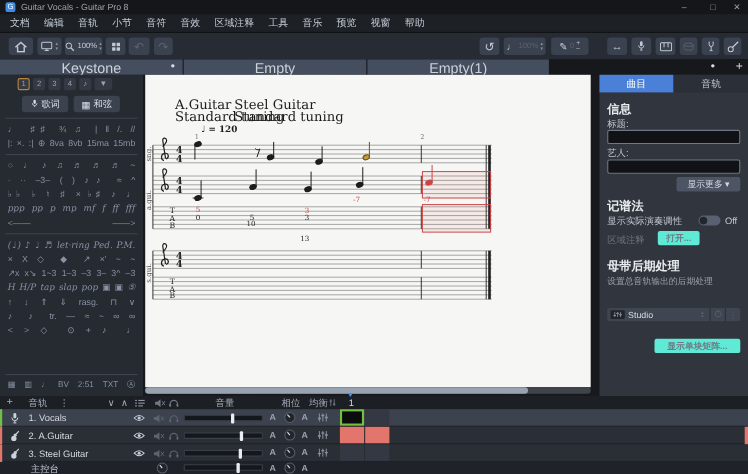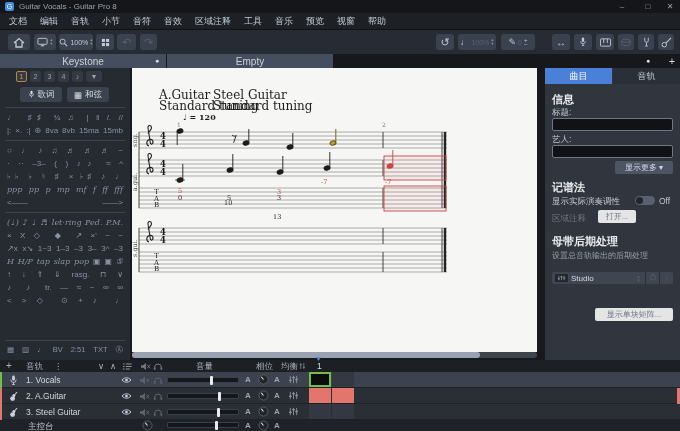--- a/index.html
+++ b/index.html
@@ -22,21 +22,21 @@
   .tr-glyph{position:absolute;top:36px;font-size:10px;color:#bcc4d0;letter-spacing:-2px;}
   .playbtn{position:absolute;left:199px;top:32px;width:20px;height:20px;border:1.5px solid #c9d0da;border-radius:50%;display:flex;align-items:center;justify-content:center;color:#c9d0da;font-size:8px;padding-left:2px;}
   .trackdisp{left:247px;top:31px;width:183px;height:22px;background:#0b0c0f;}
   .greenbar{left:1px;top:2px;width:2px;height:12px;background:#5cb85c;}
   .bluesq{display:inline-flex;width:9px;height:9px;background:#3d7de0;border-radius:1.5px;color:#fff;font-size:6.5px;align-items:center;justify-content:center;font-weight:bold;}
   .progress{left:0px;top:18px;width:183px;height:3px;background:#3a4049;}
   .progressfill{left:0;top:0;height:3px;background:#2f7fe8;}
   .progressdot{left:69px;top:-2px;width:6px;height:6px;background:#fff;border-radius:50%;}
   
   .tabbar{left:0;top:54px;width:680px;height:14px;background:#16181c;}
-  .dtab{position:absolute;top:0;height:14px;background:#454e5e;color:#ccd2da;font-size:10px;display:flex;align-items:center;justify-content:center;}
+  .dtab{position:absolute;top:0;height:14px;background:#454e5e;color:#ccd2da;font-size:13px;display:flex;align-items:center;justify-content:center;}
   .dtab.active{background:#6e7b92;color:#fff;}
   .tabdot{position:absolute;font-size:7px;color:#d8dce2;}
   
   .sidebar{left:0;top:68px;width:130px;height:292px;background:#262a31;}
   .qbtn{position:absolute;top:3px;width:11px;height:11px;background:#343943;border-radius:2px;color:#9aa2ae;font-size:7px;display:flex;align-items:center;justify-content:center;}
   .qbtn.on{border:1px solid #b8863b;color:#d09a45;}
   .sbtn{position:absolute;top:19px;height:15px;background:#3c434f;border-radius:3px;color:#dde1e7;font-size:8.5px;display:flex;align-items:center;justify-content:center;gap:3px;}
   .sdiv{position:absolute;left:5px;width:120px;height:1px;background:#3e434b;}
   .prow{position:absolute;left:7px;width:116px;font-size:8px;color:#8792a4;text-align:justify;text-align-last:justify;white-space:nowrap;letter-spacing:0;}
   .prow.serif{font-family:"DejaVu Serif",serif;font-style:italic;}
@@ -54,21 +54,21 @@
   .hscroll{left:132px;top:352px;width:405px;height:6px;background:#3f444c;border-radius:3px;}
   .hthumb{left:0;top:0;width:348px;height:6px;background:#98a2b0;border-radius:3px;}
   
   .rpanel{left:545px;top:68px;width:135px;height:292px;background:#31353d;}
   .rtab{position:absolute;top:0;height:16px;font-size:9px;display:flex;align-items:center;justify-content:center;}
   .rhead{position:absolute;left:7px;font-size:11px;font-weight:bold;color:#e8ebef;}
   .rlabel{position:absolute;left:7px;font-size:8.5px;color:#c2c8d2;}
   .rinput{position:absolute;left:7px;width:121px;height:13px;background:#101216;border:1px solid #707683;border-radius:2px;color:#dde1e7;font-size:8px;padding:0 3px;}
   .rhint{position:absolute;left:7px;font-size:7.5px;color:#697080;}
   .rbtn{position:absolute;height:13px;background:#4d5565;border-radius:2px;color:#d5dae2;font-size:8px;display:flex;align-items:center;justify-content:center;gap:2px;}
-  .rbtn.dis{background:#e5e5e5;color:#717885;}
+  .rbtn.dis{background:#5eead4;color:#717885;font-weight:bold;}
   .toggle{position:absolute;width:20px;height:9px;background:#596170;border-radius:5px;}
   .toggleknob{position:absolute;left:1px;top:1px;width:7px;height:7px;background:#23262c;border-radius:50%;}
   .fxrow{position:absolute;left:7px;width:121px;height:12px;background:#3f4652;border-radius:2px;display:flex;align-items:center;}
   .fxbadge{width:13px;height:8px;background:#22252b;border-radius:1px;margin:0 3px;display:flex;align-items:center;justify-content:center;}
   .fxname{flex:1;font-size:8px;color:#d8dce4;}
   .fxsep{width:1px;height:12px;background:#2c3038;}
   .fxcell{width:13px;text-align:center;color:#596069;font-size:8px;}
   
   .mixer{left:0;top:360px;width:680px;height:71px;background:#23262b;}
   .mhead{position:absolute;left:0;top:0;width:680px;height:12px;background:#1c1f24;color:#a8b0bc;font-size:8.5px;}
@@ -257,20 +257,23 @@
     </div>
   </div>
 
   <div class="abs tabbar">
     <div class="dtab" style="left:0;width:166px;">
         <span>Keystone</span>
       </div>
     <span class="tabdot" style="left:155px;top:3px;">●</span>
     <div class="dtab" style="left:167px;width:166px;">
         <span>Empty</span>
+      </div>
+    <div class="dtab" style="left:334px;width:165px;">
+        <span>Empty(1)</span>
       </div>
     <span class="tabdot" style="left:646px;top:3px;">●</span>
     <div class="dtab" style="left:664px;width:16px;background:#16181c;font-size:11px;">+</div>
   </div>
 
   <div class="abs sidebar">
     <div class="qbtn on" style="left:16px;">1</div>
     <div class="qbtn" style="left:30px;">2</div>
     <div class="qbtn" style="left:44px;">3</div>
     <div class="qbtn" style="left:58px;">4</div>
@@ -445,21 +448,21 @@
     <div class="toggle" style="left:90px;top:128px;">
         <div class="toggleknob"></div>
       </div>
     <div class="rlabel" style="left:114px;top:128px;">Off</div>
     <div class="rlabel" style="top:145px;color:#6e7480;">区域注释</div>
     <div class="rbtn dis" style="left:53px;top:142px;width:38px;">打开...</div>
 
     <div class="rhead" style="top:166px;">母带后期处理</div>
     <div class="rhint" style="top:182px;font-size:8px;color:#9aa1ad;">设置总音轨输出的后期处理</div>
 
-    <div class="fxrow" style="top:204px;">
+    <div class="fxrow" style="top:212px;">
       <span class="fxbadge">
           <svg width="9" height="6" viewBox="0 0 12 8">
             <path d="M2.5,1v6 M6,1v6 M9.5,1v6" stroke="#8a93a1" stroke-width="1"></path>
             <path d="M1,5h3 M4.5,2.5h3 M8,4h3" stroke="#8a93a1" stroke-width="1.3"></path>
           </svg>
         </span>
       <span class="fxname">Studio</span>
       <span class="fxcell" style="font-size:5px;line-height:4px;">▴<br>▾</span>
       <span class="fxsep"></span>
       <span class="fxcell"><svg width="8" height="8" viewBox="0 0 10 10">

